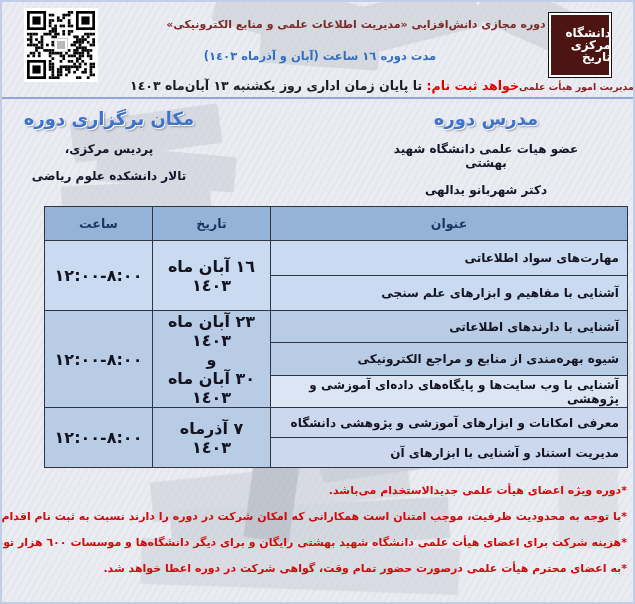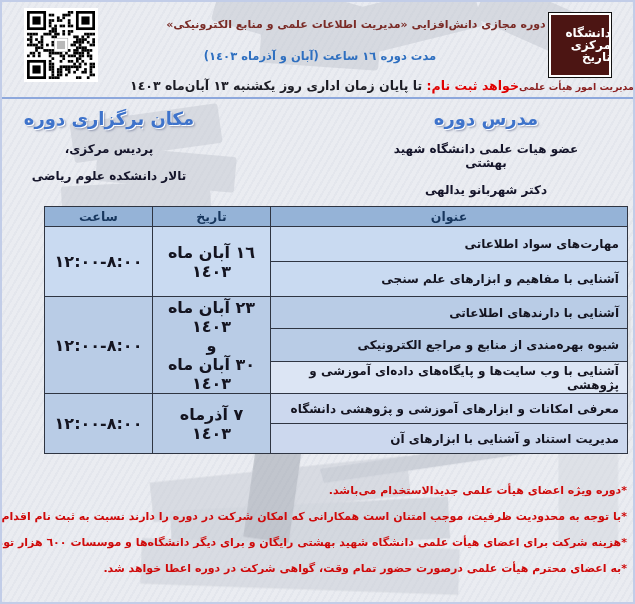--- a/index.html
+++ b/index.html
@@ -31,21 +31,21 @@
   .venue{top:106px;left:12px;width:190px;text-align:center;direction:rtl;}
   .instructor{top:106px;left:370px;width:228px;text-align:center;direction:rtl;}
   .fancy-heading{color:#3e73cb;font-weight:bold;font-size:18px;
                  text-shadow:1px 1px 0 #ffffff,2px 2px 2px rgba(110,120,150,.65);}
   .info-line{margin-top:13px;color:#15152a;font-weight:bold;font-size:12px;}
 
   
   table.sched{position:absolute;z-index:1;top:204px;left:42px;width:583px;direction:rtl;
               border-collapse:collapse;table-layout:fixed;}
   table.sched th,table.sched td{border:1px solid #2f3542;padding:0 8px;font-weight:bold;color:#141420;}
-  table.sched th{height:20px;background:#95b3d7;color:#17365d;font-size:12.5px;}
+  table.sched th{height:34px;background:#95b3d7;color:#17365d;font-size:12.5px;}
   td.topic{text-align:right;font-size:12px;}
   td.center{text-align:center;font-size:16px;}
   .c-light{background:#c9daf1;} .c-mid{background:#b9cce6;}
   .c-pale{background:#dce5f4;} .c-soft{background:#ccd8ee;}
   tr.r35{height:35px;} tr.r33{height:33px;} tr.r32{height:32px;} tr.r30{height:30px;}
   .time{direction:ltr;unicode-bidi:isolate;}
 
   
   .notes{top:479px;left:12px;right:6px;direction:rtl;text-align:right;}
   .note{color:#cf0a0a;font-weight:bold;font-size:11px;line-height:19px;margin-bottom:7px;white-space:nowrap;}

